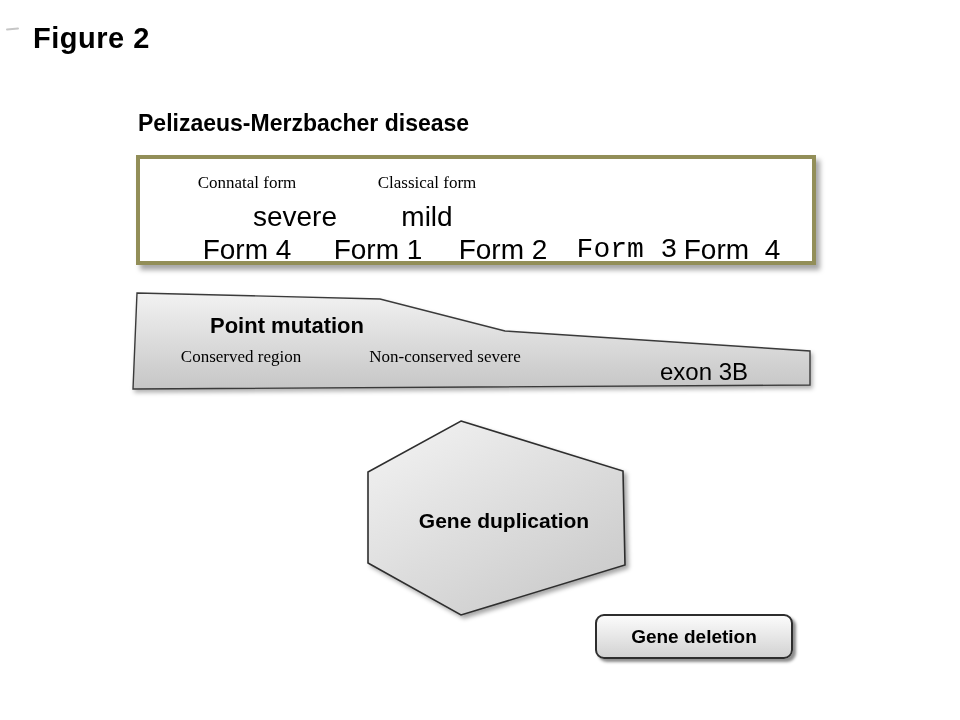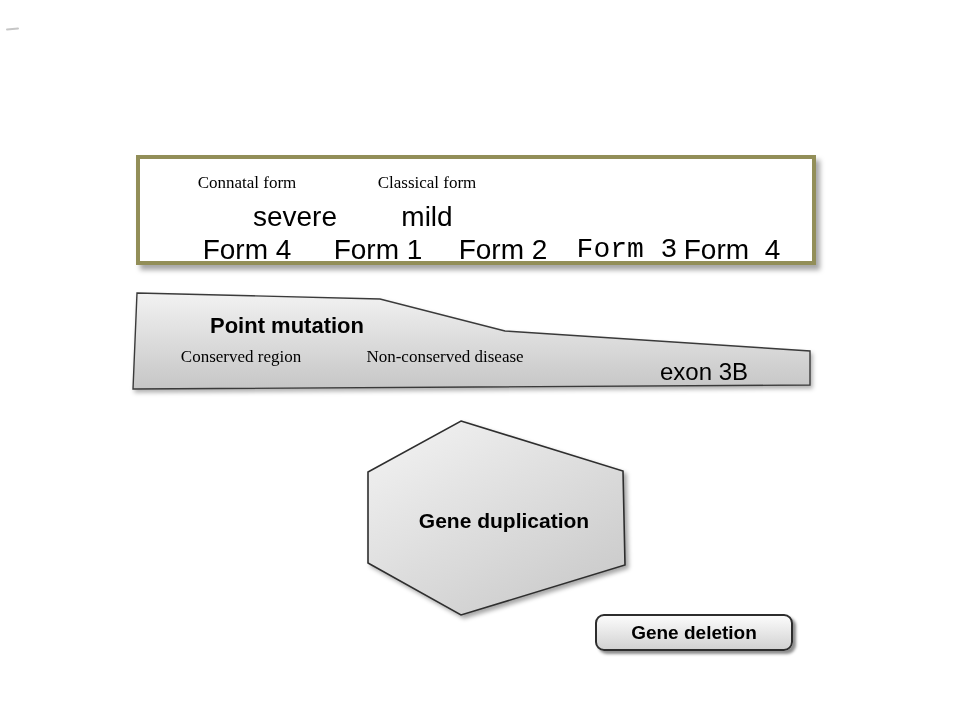--- a/index.html
+++ b/index.html
@@ -36,37 +36,39 @@
     box-shadow: 4px 5px 5px rgba(0,0,0,0.35);
   }
   .lbl-sm { font-size: 17px; font-family: Liberation Serif, serif; }
   .lbl-md { font-size: 28px; }
   .lbl-exon { font-size: 24px; }
   .lbl-bold-md { font-size: 22px; font-weight: bold; }
 
   .shape-layer { left: 0; top: 0; width: 960px; height: 720px; pointer-events: none; }
 
   .gene-deletion-box {
-    left: 595px; top: 614px; width: 198px; height: 37px;
+    left: 595px; top: 614px; width: 198px; height: 45px;
     box-sizing: border-box;
     border: 2px solid #2d2d2d; border-radius: 9px;
     background: linear-gradient(180deg, #fbfbfb 0%, #e9e9e9 45%, #d2d2d2 100%);
     box-shadow: 3px 3px 3px rgba(0,0,0,0.45);
     display: flex; align-items: center; justify-content: center;
     font-size: 19px; font-weight: bold;
   }
   .gene-duplication-label { font-size: 21px; font-weight: bold; }
 </style>
 </head>
 <body>
 
 <div class="canvas">
 
   <div class="abs stray-mark"></div>
+  <div class="abs figure-title">Figure 2</div>
 
+  <div class="abs heading heading-left">Pelizaeus-Merzbacher disease</div>
 
   <div class="abs severity-box"></div>
   <div class="abs ctr lbl-sm" style="left:247px; top:183px;">Connatal form</div>
   <div class="abs ctr lbl-sm" style="left:427px; top:183px;">Classical form</div>
   <div class="abs ctr lbl-md" style="left:295px; top:217px;">severe</div>
   <div class="abs ctr lbl-md" style="left:427px; top:217px;">mild</div>
   <div class="abs ctr lbl-md" style="left:247px; top:250px;">Form 4</div>
   <div class="abs ctr lbl-md" style="left:378px; top:250px;">Form 1</div>
   <div class="abs ctr lbl-md" style="left:503px; top:250px;">Form 2</div>
   <div class="abs ctr lbl-md" style="left:627px; top:250px;font-family:Liberation Mono, monospace;">Form 3</div>
@@ -82,21 +84,21 @@
         <stop offset="0" stop-color="#f4f4f4"></stop>
         <stop offset="1" stop-color="#cacaca"></stop>
       </linearGradient>
     </defs>
     <polygon points="137,293 380,299 505,331 810,351 810,385 133,389" fill="url(#gradWedge)" stroke="#3a3a3a" stroke-width="1.4" style="filter: drop-shadow(2px 3px 2px rgba(0,0,0,0.30));"></polygon>
     <polygon points="461,421 623,471 625,565 461,615 368,563 368,472" fill="url(#gradHex)" stroke="#2e2e2e" stroke-width="1.6" style="filter: drop-shadow(3px 3px 2px rgba(0,0,0,0.35));"></polygon>
   </svg>
 
   <div class="abs ctr lbl-bold-md" style="left:287px; top:326px;">Point mutation</div>
   <div class="abs ctr lbl-sm" style="left:241px; top:357px;">Conserved region</div>
-  <div class="abs ctr lbl-sm" style="left:445px; top:357px;">Non-conserved disease</div>
+  <div class="abs ctr lbl-sm" style="left:445px; top:357px;">Non-conserved severe</div>
   <div class="abs ctr lbl-exon" style="left:704px; top:372px;">exon 3B</div>
 
   <div class="abs ctr gene-duplication-label" style="left:504px; top:521px;">Gene duplication</div>
 
   <div class="abs gene-deletion-box">
     <span>Gene deletion</span>
   </div>
 
 </div>
 

